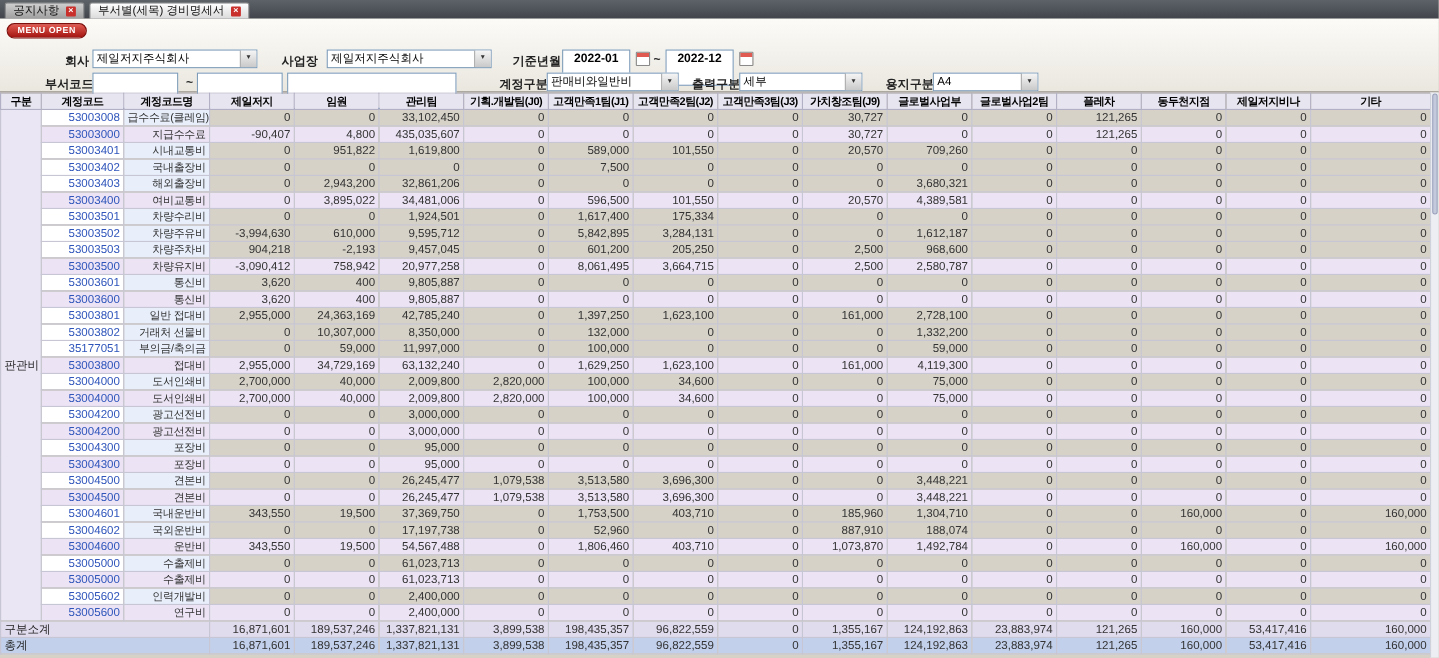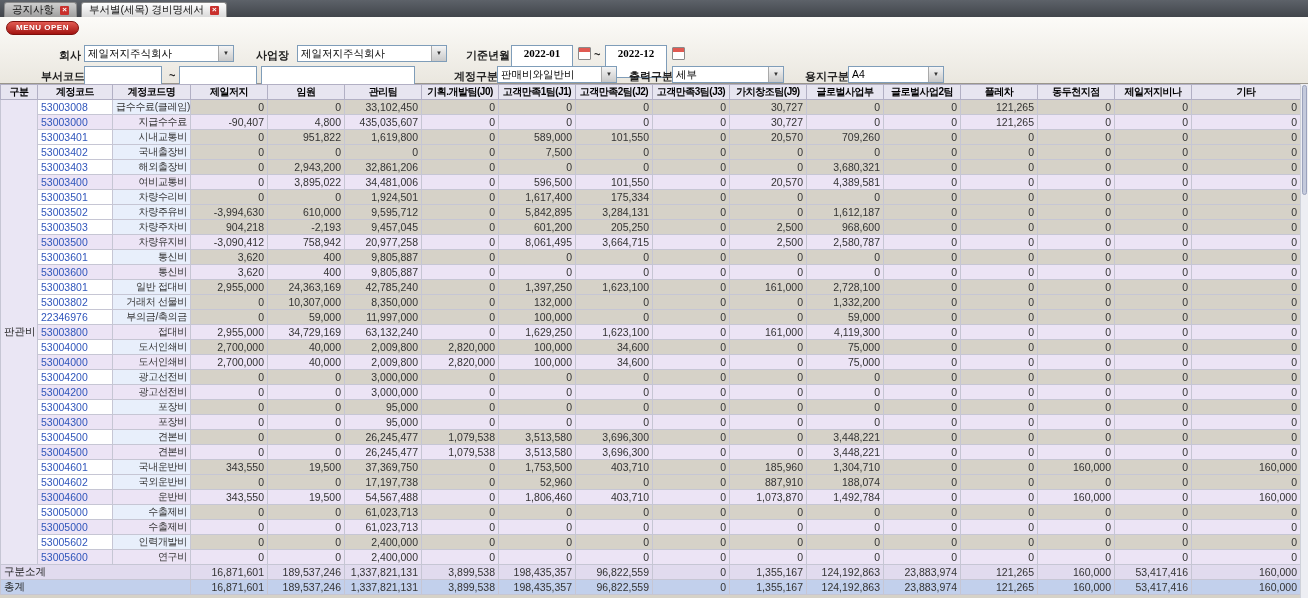--- a/index.html
+++ b/index.html
@@ -35,21 +35,21 @@
   #menu-open {
     position:absolute; left:6px; top:4px; padding:1px 9px 2px 9px;
     background:linear-gradient(#e25b52,#a31410); color:#fff;
     font-size:8px; font-weight:bold; letter-spacing:.5px;
     border:1px solid #7e0f0c; border-radius:7px; cursor:pointer; white-space:nowrap;
   }
   .flabel { position:absolute; font-size:11px; font-weight:bold; color:#222; white-space:nowrap; }
   .tilde  { position:absolute; font-size:11px; font-weight:bold; color:#222; }
   .tinput {
     position:absolute; height:33px; border:1px solid #7f9db9; background:#fff;
-    font-size:11px; padding:0 2px; font-family:Liberation Serif, serif;
+    font-size:11px; padding:0 2px; font-family:Liberation Sans, sans-serif;
   }
   .dateinput { font-weight:bold; text-align:center; line-height:15px; color:#000; }
   .sel {
     position:absolute; height:17px; border:1px solid #7f9db9; background:#fff;
     display:flex; cursor:pointer;
   }
   .sel-text { flex:1; font-size:10.5px; line-height:15px; padding-left:3px;
               overflow:hidden; white-space:nowrap; color:#000; }
   .sel-arrow {
     width:15px; background:linear-gradient(#f5f5f5,#c9c9c9);
@@ -65,21 +65,21 @@
   table { border-collapse:collapse; table-layout:fixed; width:1300px; }
   th, td {
     border:1px solid #c6c6d4; height:14px; padding:0 3px;
     overflow:hidden; white-space:nowrap; font-size:10.5px; color:#333;
   }
   th {
     background:#e7e5f0; font-weight:bold; font-size:10px; letter-spacing:-0.5px;
     padding:0 1px; border-color:#b2b0c4; color:#000; text-align:center;
   }
   td.num  { text-align:right; }
-  td.code { color:#2f55bb; text-align:left; background:#fff; }
+  td.code { color:#2f55bb; text-align:right; background:#fff; }
   td.name { text-align:right; background:#e8effb; font-size:10px; letter-spacing:-0.3px; }
   tr.sum td, tr.sum td.code, tr.sum td.name { background:#ece4f5; }
   .group-cell {
     background:#eae6f4; vertical-align:middle; text-align:center;
     padding-left:3px; font-size:10.5px; color:#222;
   }
   td.flab { text-align:left; font-weight:normal; padding-left:3px; color:#222; }
   tr.subtotal td { background:#e1dbee; }
   tr.total td    { background:#c2d0ec; }
   
@@ -443,21 +443,21 @@
           <td class="num">0</td>
           <td class="num">0</td>
           <td class="num">1,332,200</td>
           <td class="num">0</td>
           <td class="num">0</td>
           <td class="num">0</td>
           <td class="num">0</td>
           <td class="num">0</td>
         </tr>
         <tr>
-          <td class="code">22346976</td>
+          <td class="code">35177051</td>
           <td class="name">부의금/축의금</td>
           <td class="num">0</td>
           <td class="num">59,000</td>
           <td class="num">11,997,000</td>
           <td class="num">0</td>
           <td class="num">100,000</td>
           <td class="num">0</td>
           <td class="num">0</td>
           <td class="num">0</td>
           <td class="num">59,000</td>

